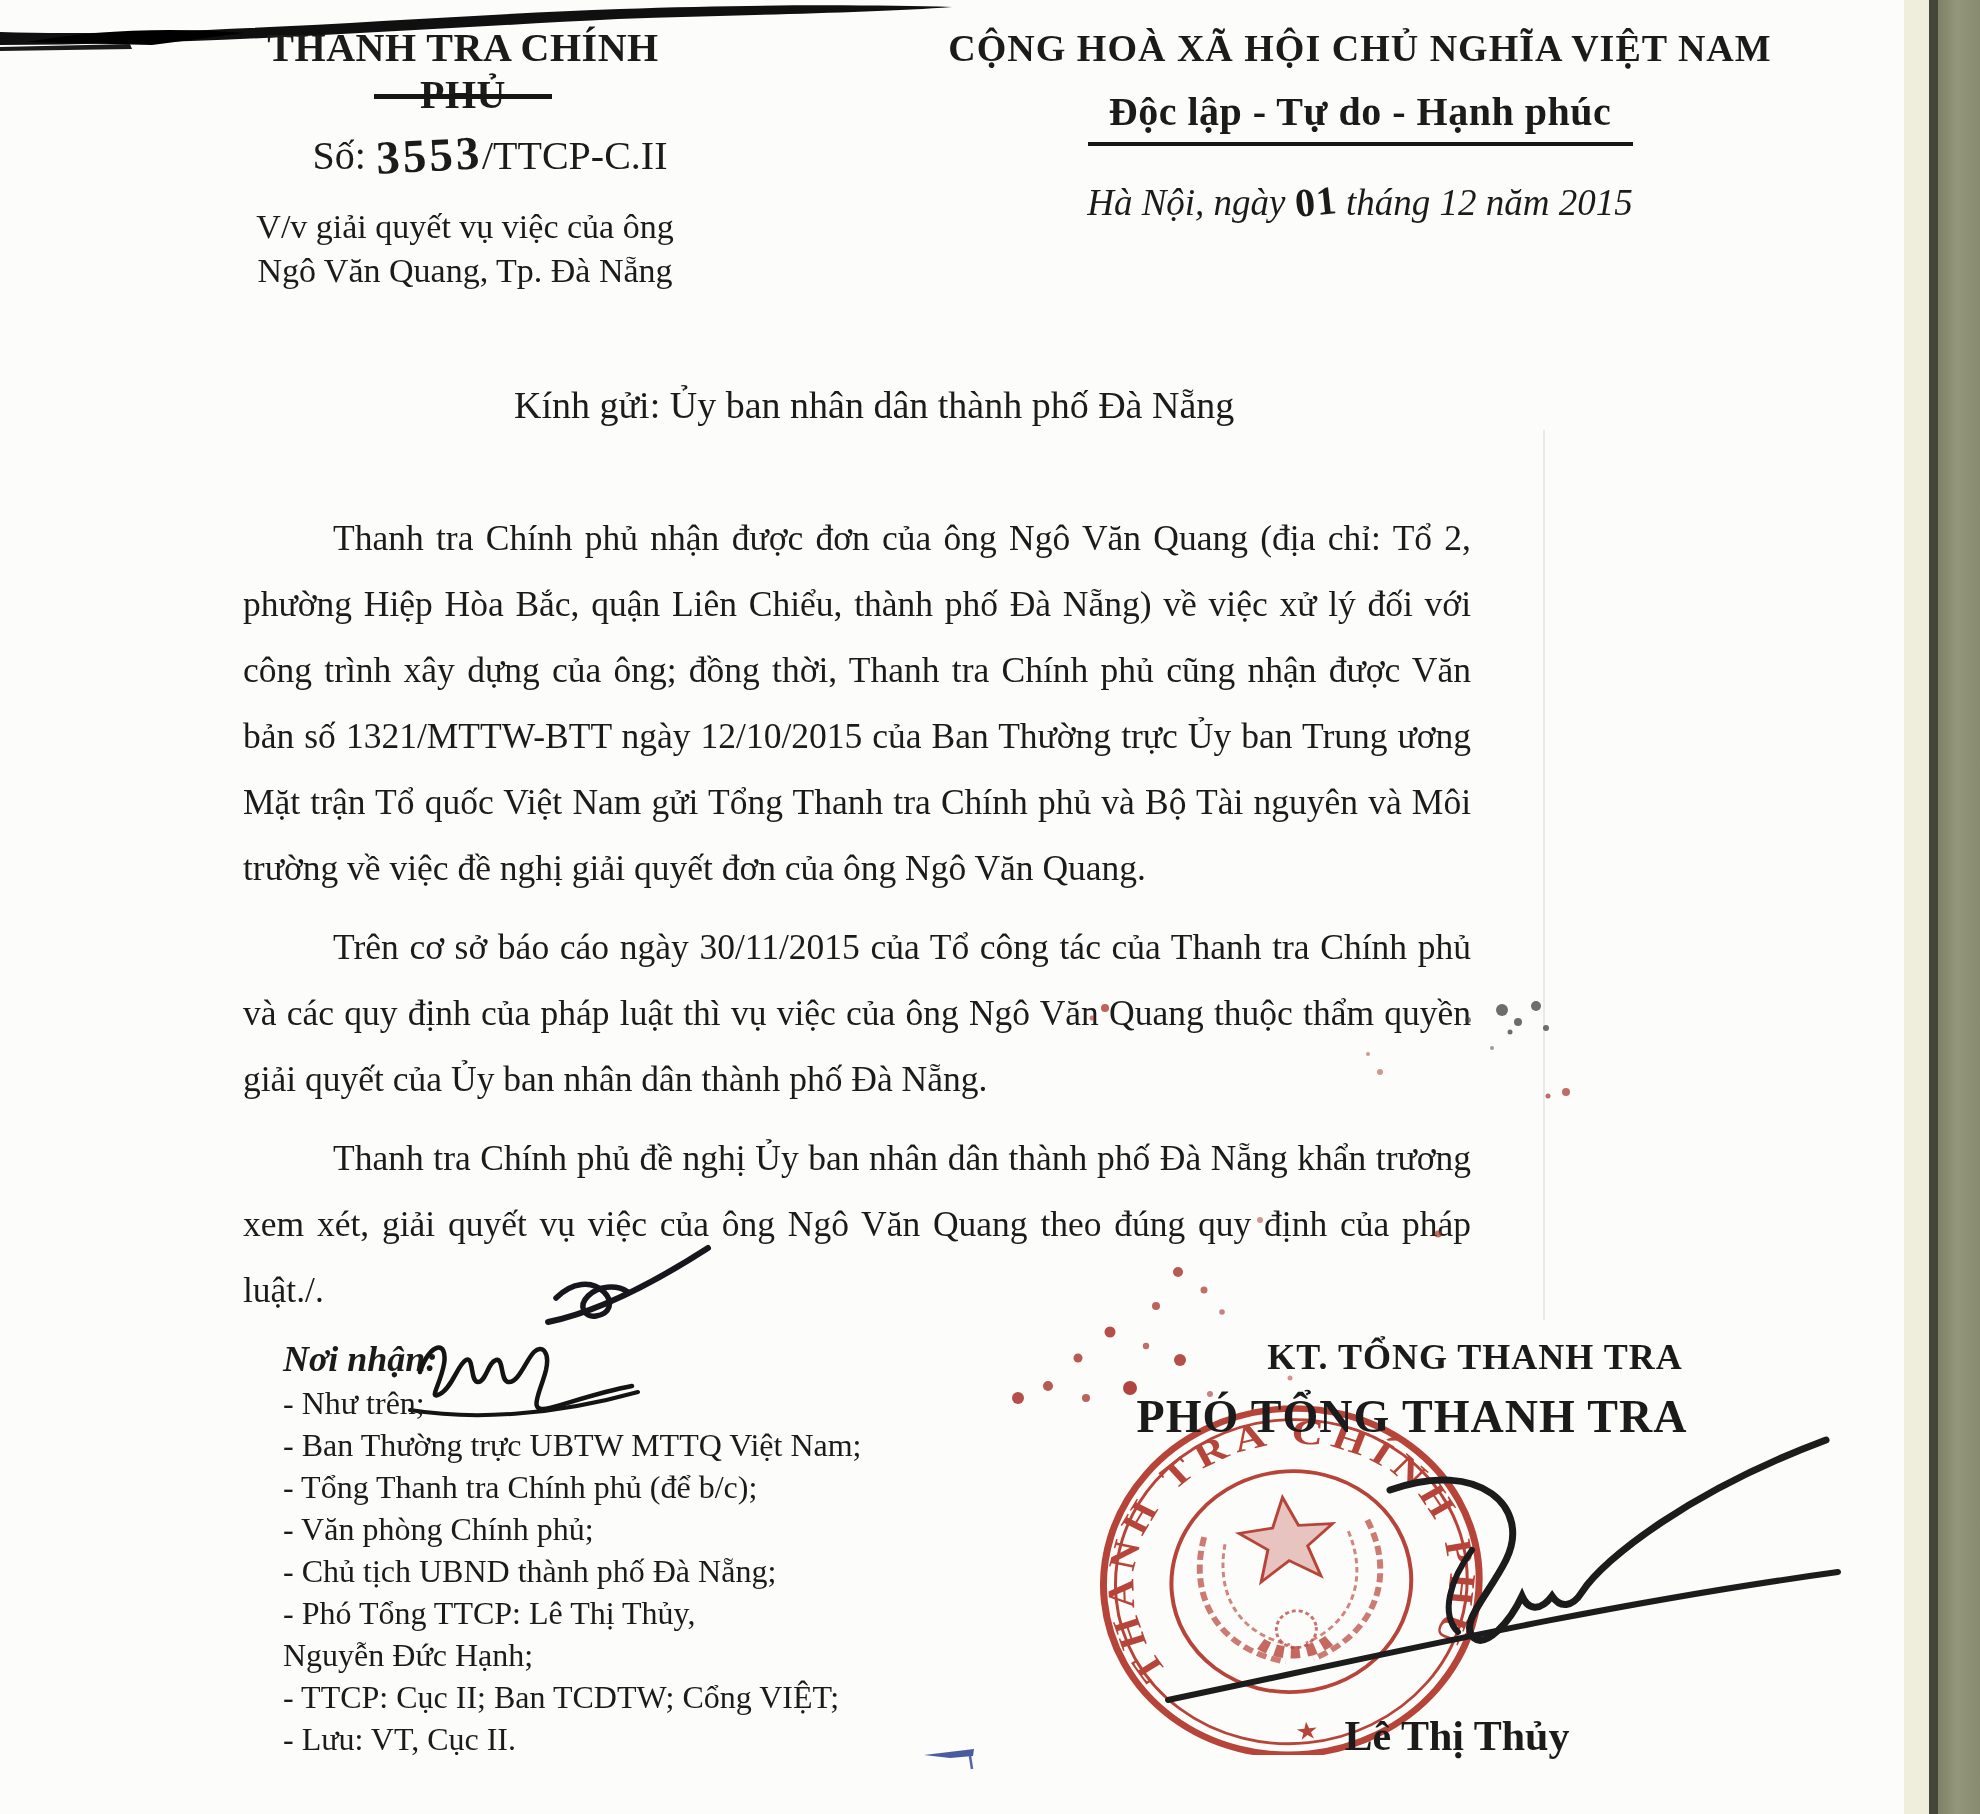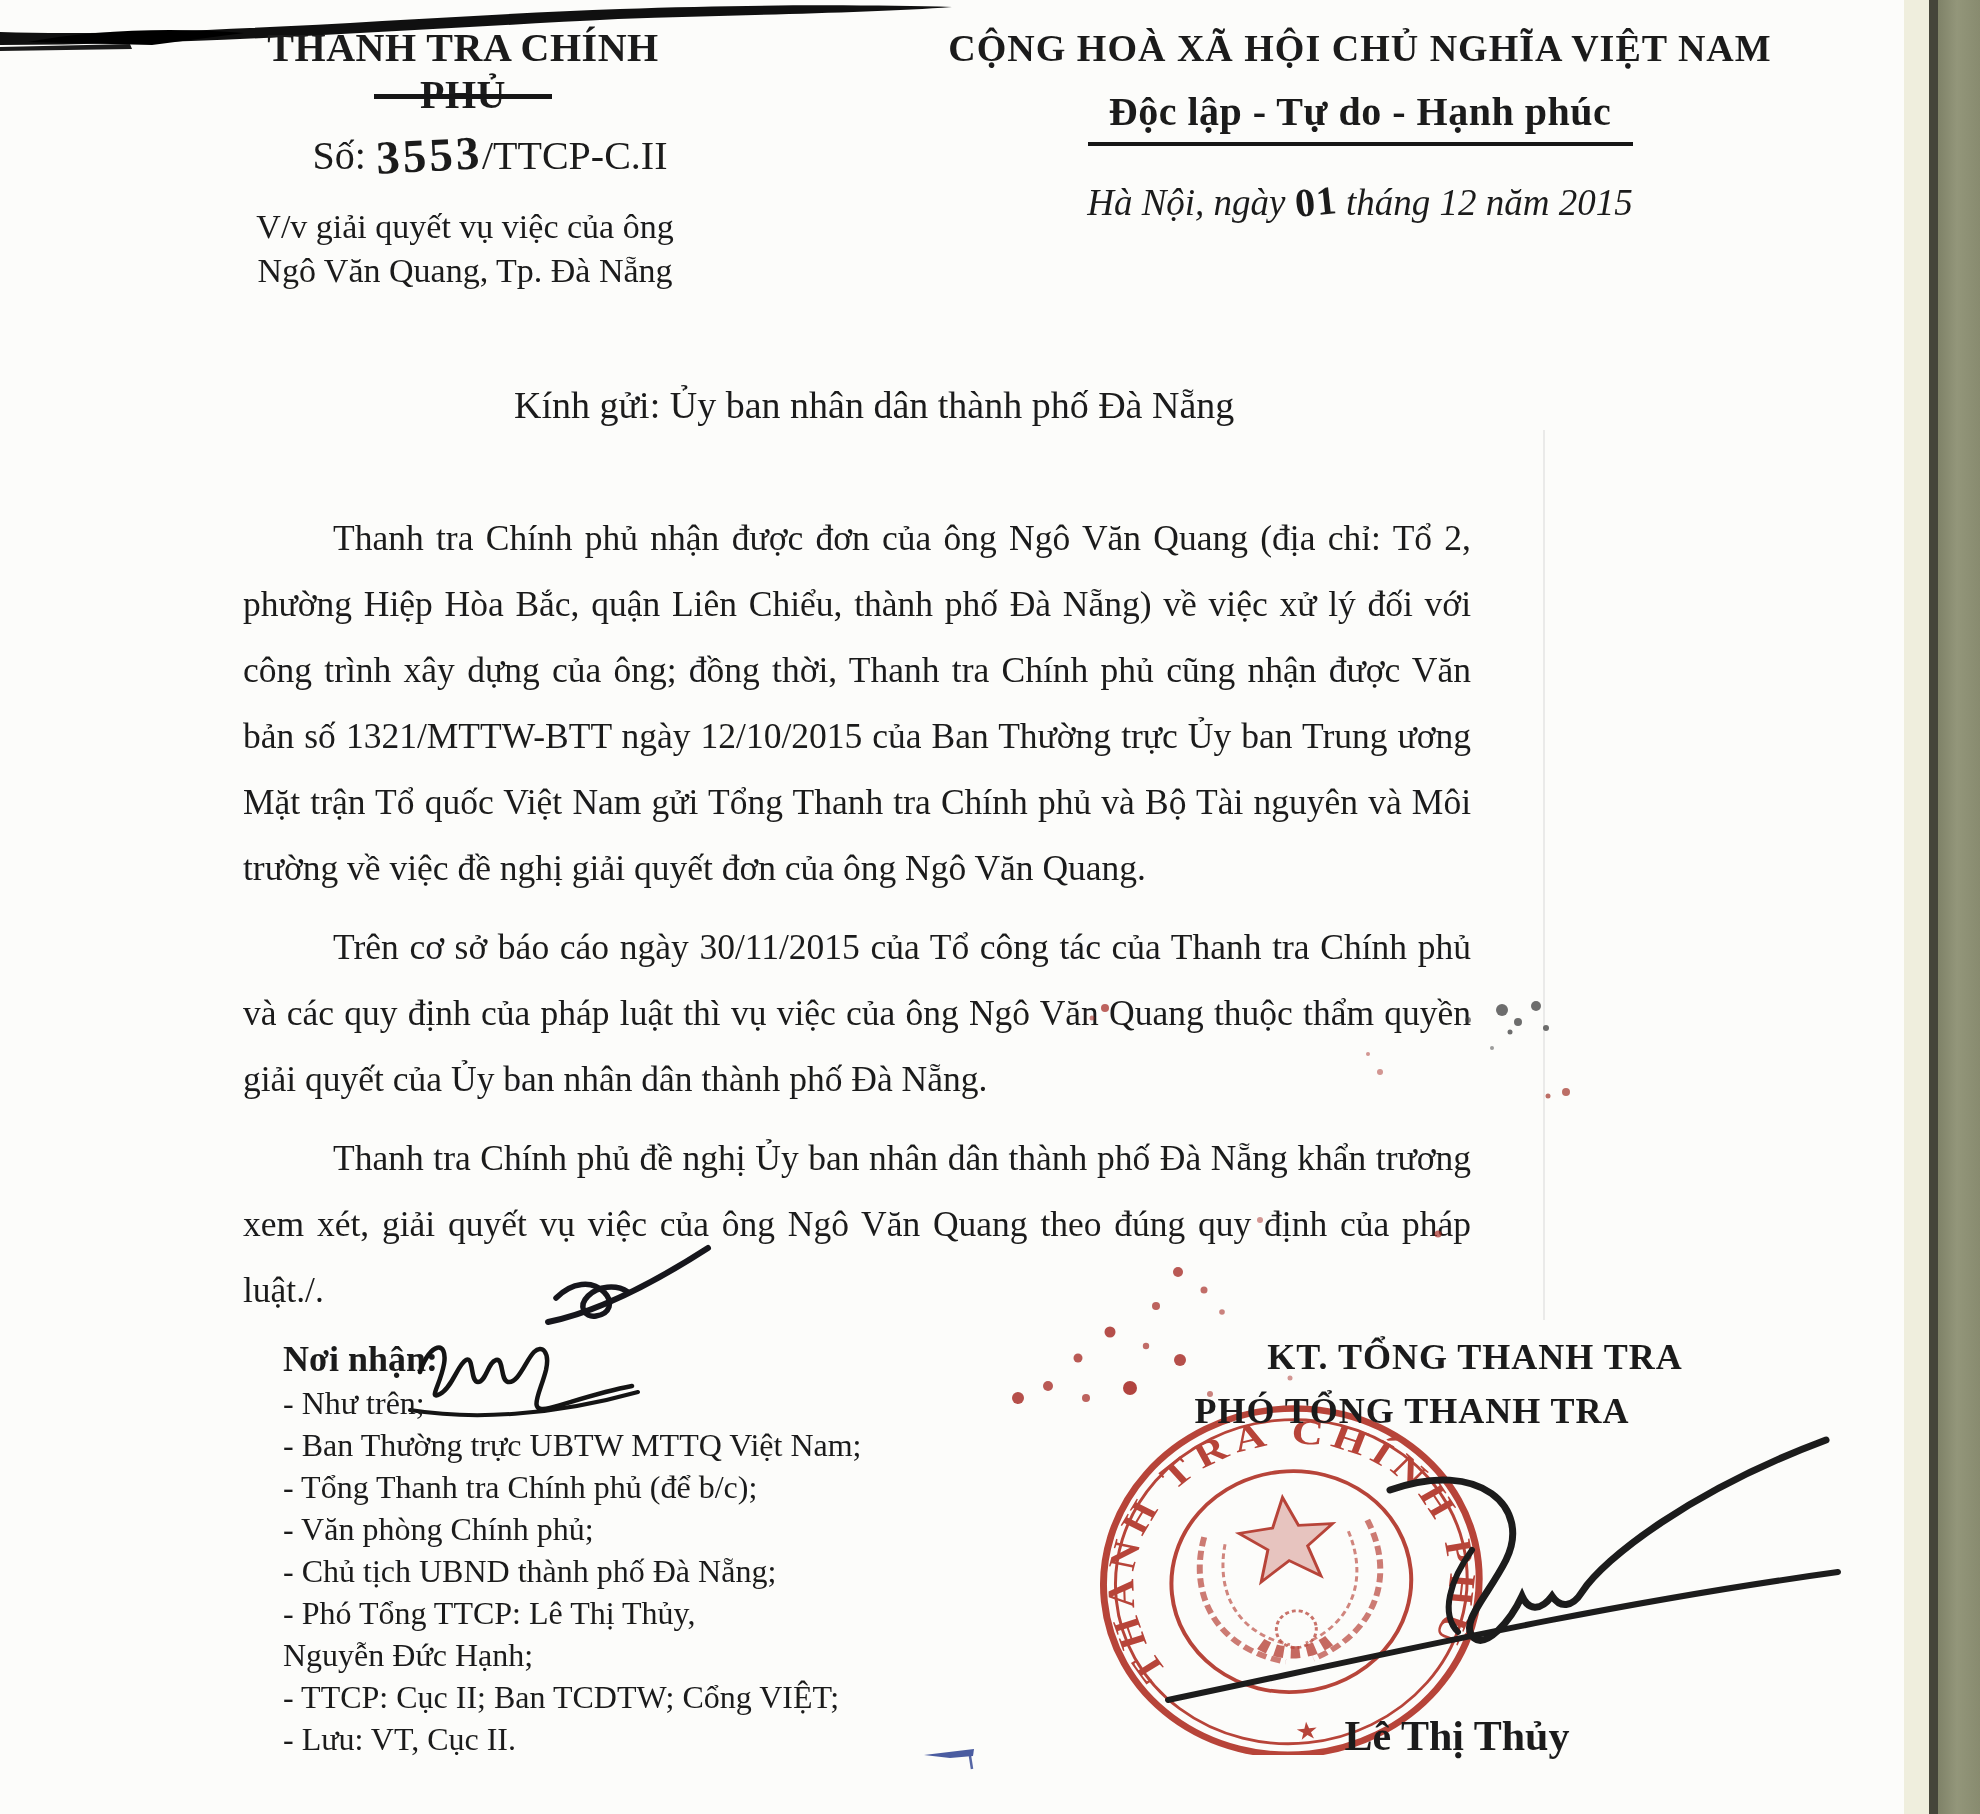--- a/index.html
+++ b/index.html
@@ -22,25 +22,25 @@
   .motto{left:900px;top:88px;width:920px;text-align:center;font-size:40px;font-weight:bold;letter-spacing:.5px;}
   .motto-rule{left:1088px;top:142px;width:545px;height:4px;background:#161616;}
   .date-line{left:900px;top:178px;width:920px;text-align:center;font-size:37px;font-style:italic;white-space:nowrap;}
   .day-hw{display:inline-block;font-weight:bold;font-style:normal;font-size:40px;transform:rotate(-6deg);letter-spacing:1px;}
   
   .salutation{left:514px;top:383px;font-size:38px;white-space:nowrap;}
   
   .body-text{left:243px;top:505px;width:1228px;font-size:35.5px;line-height:66px;text-align:justify;}
   .body-text p{margin:0 0 13px 0;text-indent:90px;}
   
-  .recipients-label{left:283px;top:1338px;font-size:36px;font-weight:bold;}
+  .recipients-label{left:283px;top:1338px;font-size:36px;font-weight:bold;font-style:italic;}
   .recipients{left:283px;top:1382px;width:820px;font-size:32px;line-height:42px;}
   
   .signer-title1{left:1175px;top:1336px;width:600px;text-align:center;font-size:36px;font-weight:bold;letter-spacing:1px;z-index:4;}
-  .signer-title2{left:1112px;top:1390px;width:600px;text-align:center;font-size:36px;font-weight:bold;letter-spacing:1px;z-index:4;}
+  .signer-title2{left:1112px;top:1390px;width:600px;text-align:center;font-size:46px;font-weight:bold;letter-spacing:1px;z-index:4;}
   .signer-name{left:1157px;top:1712px;width:600px;text-align:center;font-size:42px;font-weight:bold;z-index:4;}
   
   .band-cream{left:1904px;top:0;width:26px;height:1814px;background:#efeedd;}
   .band-darkline{left:1929px;top:0;width:9px;height:1814px;background:#45453a;}
   .band-olive{left:1938px;top:0;width:42px;height:1814px;background:linear-gradient(90deg,#7f8268,#93967a 45%,#888b6f);}
   .fold-line{left:1543px;top:430px;width:2px;height:890px;background:#999;opacity:.18;}
   svg{display:block;}
 </style>
 </head>
 <body>

